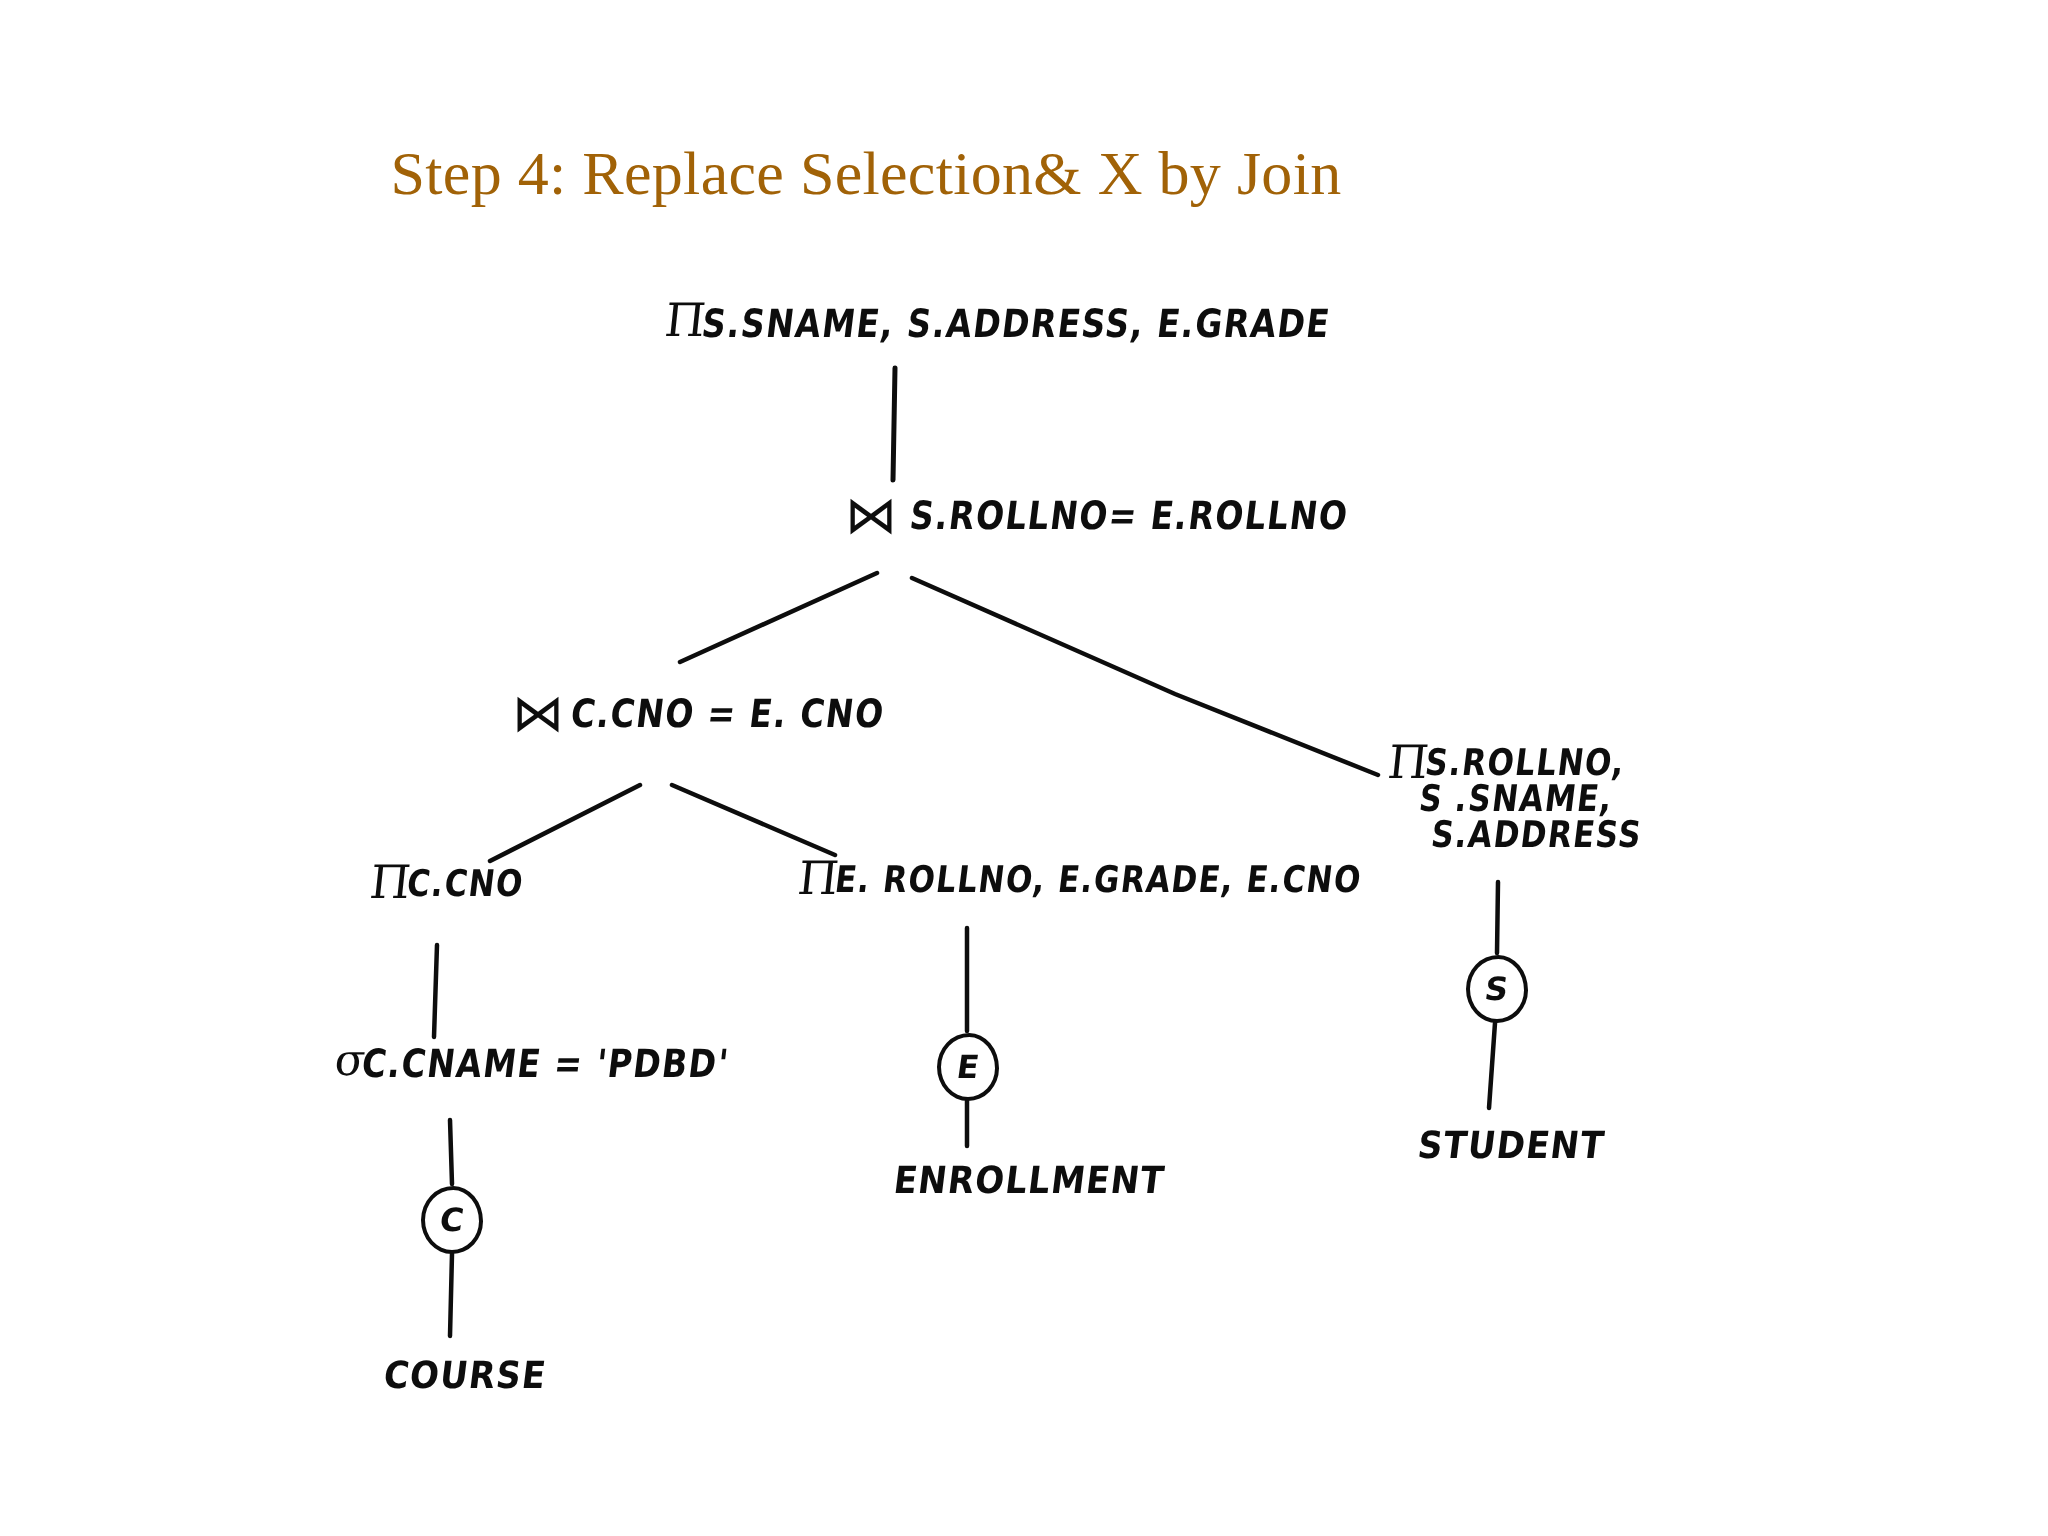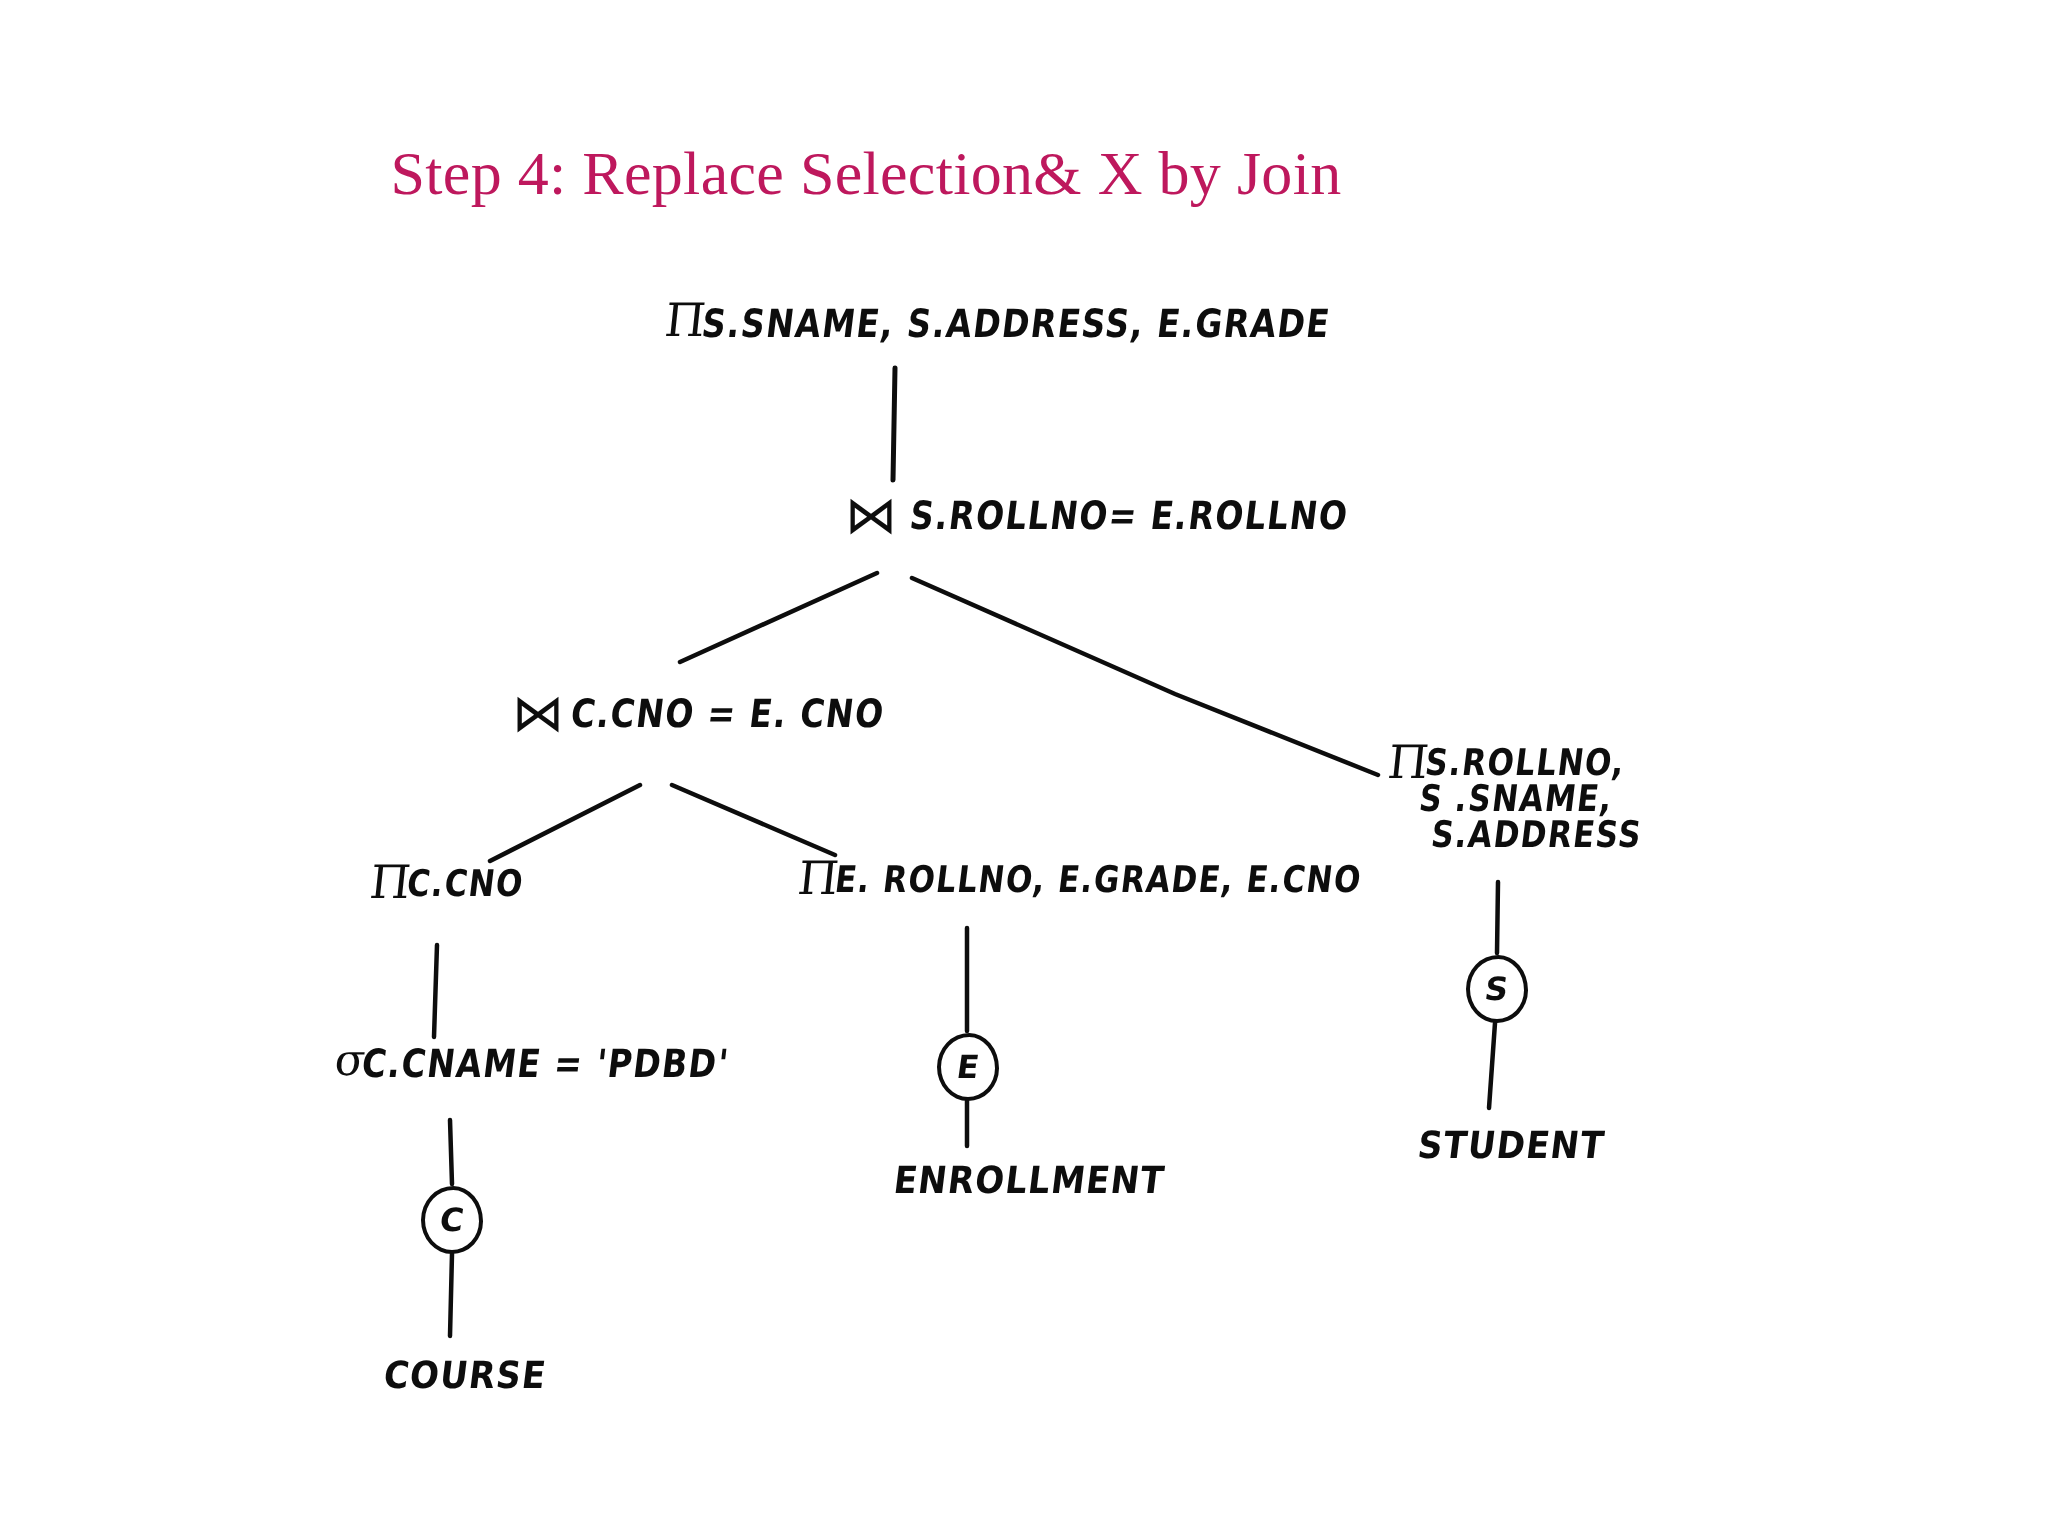--- a/index.html
+++ b/index.html
@@ -20,21 +20,21 @@
   #slide-title {
     position: absolute;
     top: 138px;
     left: 0;
     width: 1732px;
     text-align: center;
     font-family: "Liberation Serif", serif;
     font-size: 62px;
     font-weight: 400;
     letter-spacing: 0.3px;
-    color: #be185d;
+    color: #a16207;
     white-space: nowrap;
   }
 
   
   #tree-canvas {
     position: absolute;
     inset: 0;
     width: 2048px;
     height: 1536px;
   }

